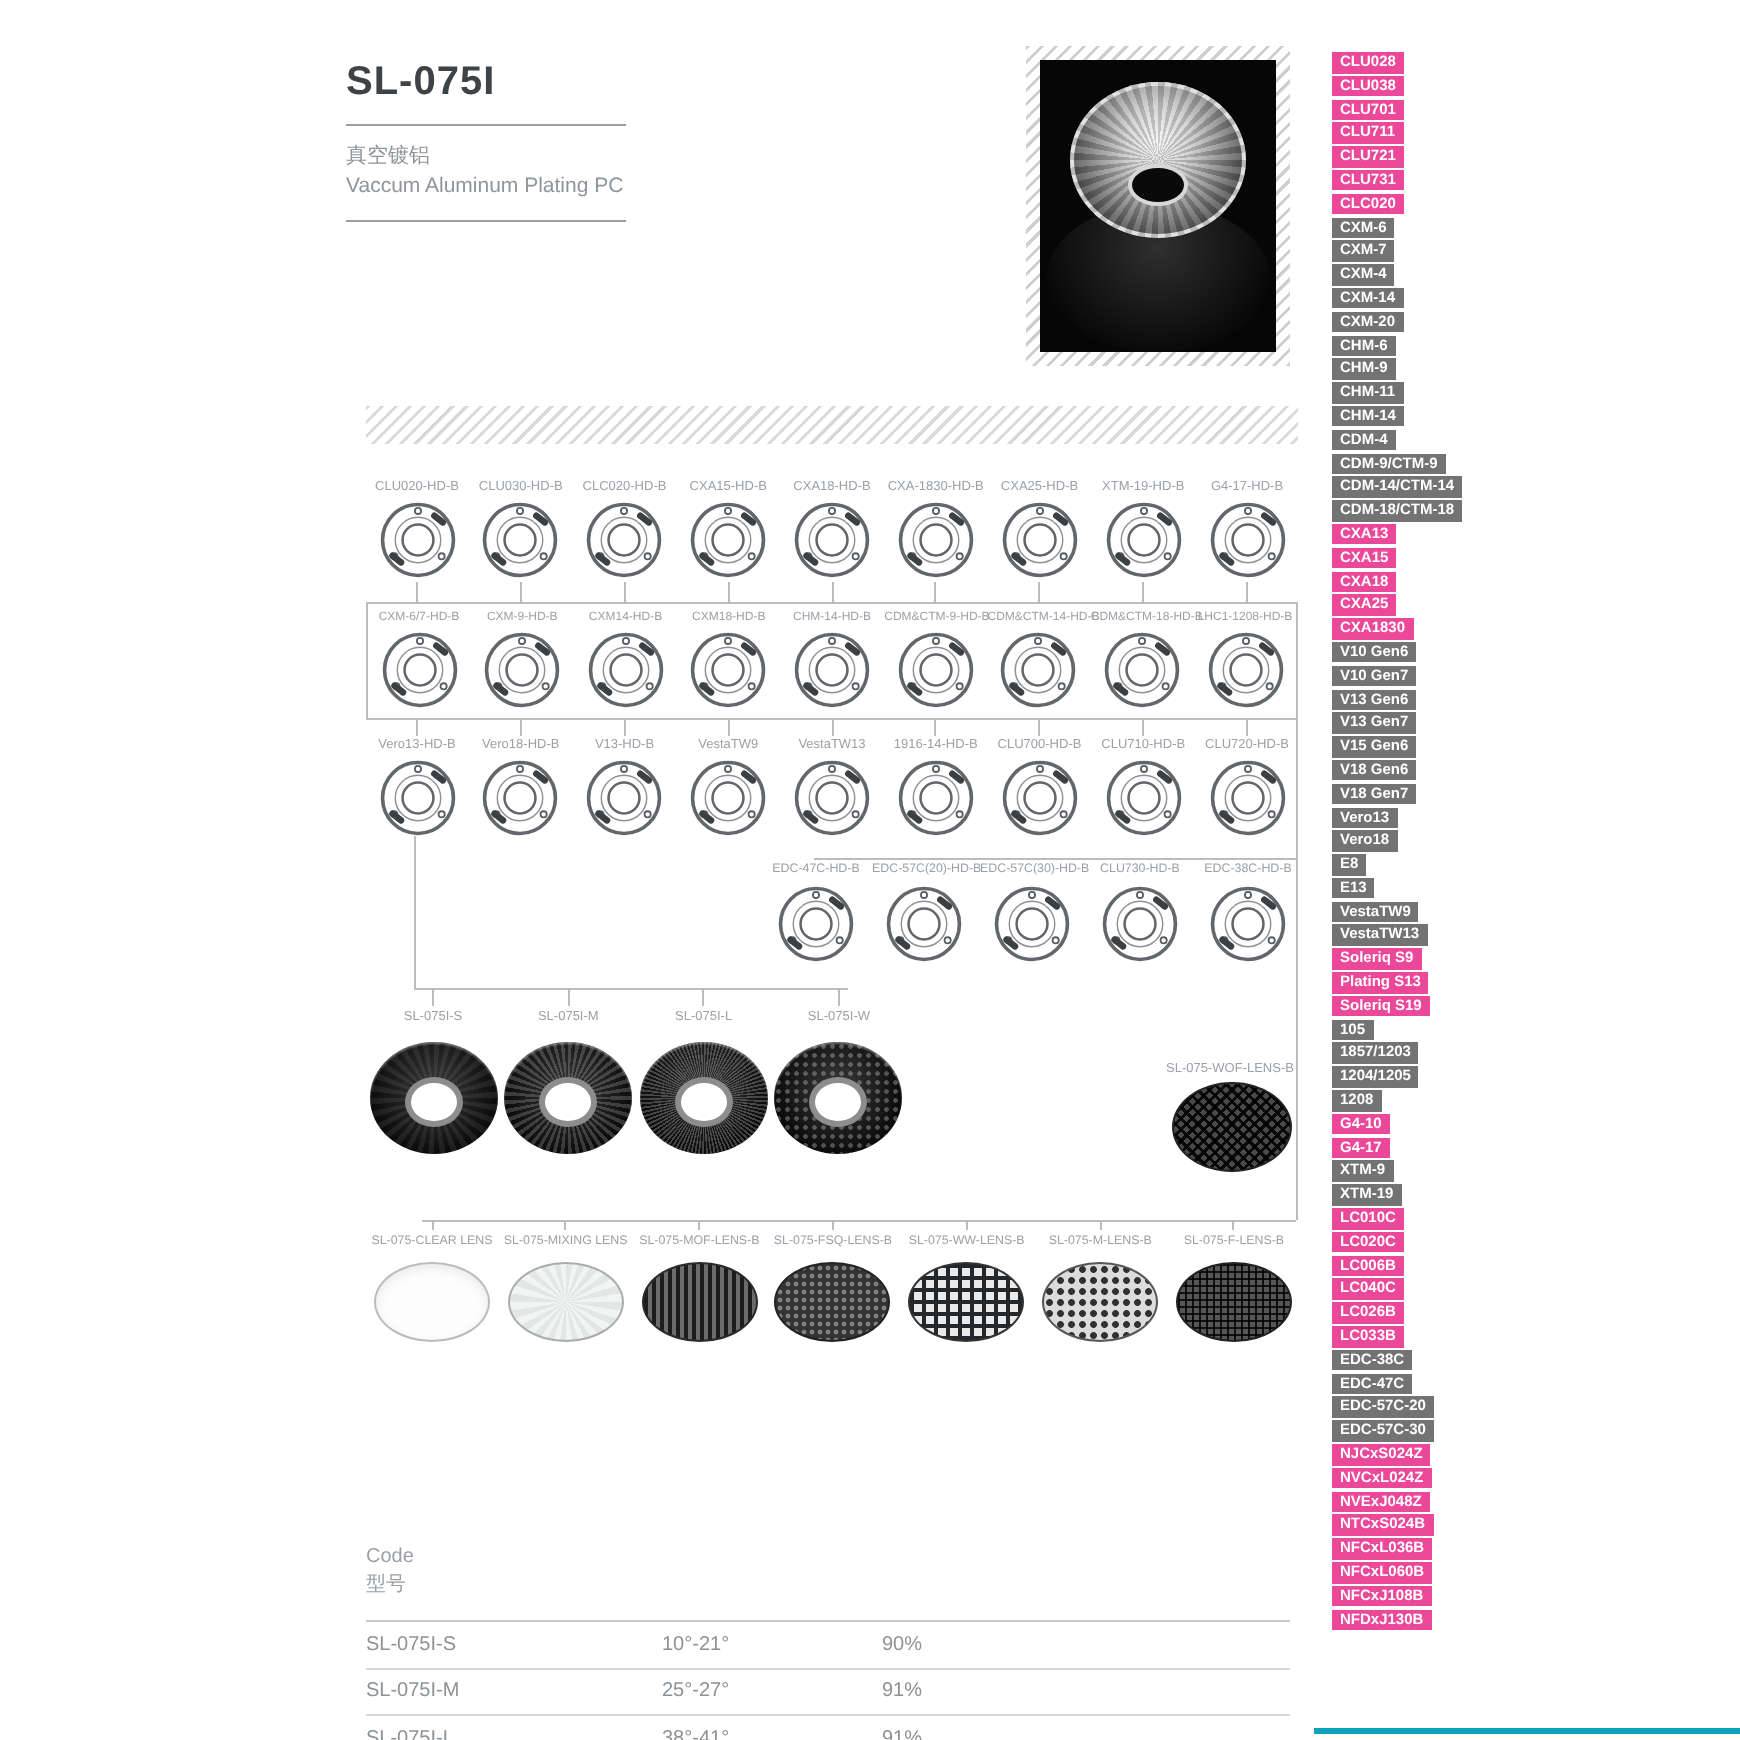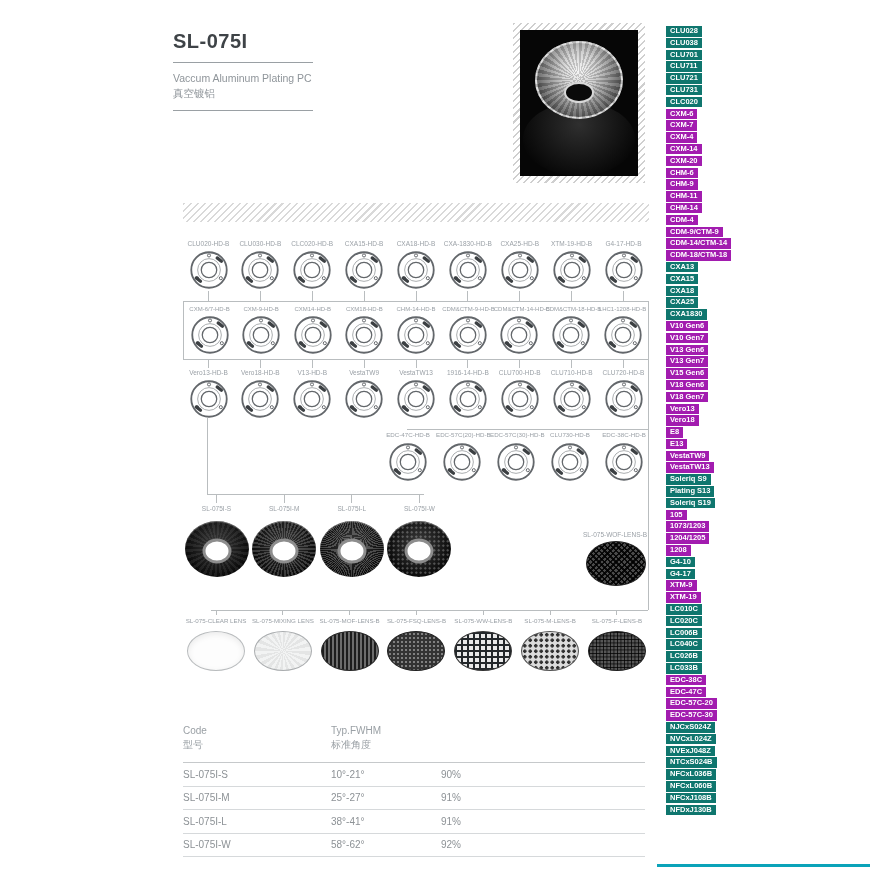--- a/index.html
+++ b/index.html
@@ -93,43 +93,43 @@
     background-image:linear-gradient(#23272a 1.8px, transparent 1.8px), linear-gradient(90deg,#23272a 1.8px, transparent 1.8px);
     background-size:6px 6px; }
   .v-mh .lens { border:1px solid #555; background:#dcdcdc;
     background-image:radial-gradient(#303030 1.5px, transparent 1.9px); background-size:5.5px 5.5px; }
   .v-f .lens { border:1px solid #222; background:#565656;
     background-image:linear-gradient(rgba(0,0,0,.8) 1px, transparent 1px), linear-gradient(90deg, rgba(0,0,0,.8) 1px, transparent 1px);
     background-size:3.5px 3.5px; }
   
   .spec { position:absolute; left:183px; top:724px; width:462px; }
   .spec-head { display:flex; padding-bottom:10px; border-bottom:1px solid #c6c9cb; }
-  .spec-head .hc { font-size:10px; color:#9aa0a5; line-height:14px; }
+  .spec-head .hc { font-size:10px; color:#9aa0a5; line-height:14px;margin-top:48px; }
   .c1 { width:148px; } .c2 { width:110px; } .c3 { flex:1; }
   .spec-row { display:flex; height:23.5px; align-items:center; border-bottom:1px solid #d6d9db;
     font-size:10px; color:#8d9296; }
   
   .tags { position:absolute; left:666px; top:26px; width:204px; }
   .tag { display:table; height:10px; line-height:10.5px; font-size:7.5px; font-weight:bold;
     color:#fff; padding:0 4px; margin-bottom:1.3px; white-space:nowrap; }
-  .tag.v-teal { background:#0f766e; }
-  .tag.v-gray { background:#a21caf; }
+  .tag.v-teal { background:#ec4899; }
+  .tag.v-gray { background:#737373; }
   
   .footer-accent { position:absolute; left:657px; top:864px; width:213px; height:3px; background:#0ba3b9; }
 </style>
 </head>
 <body>
 
 <div class="page">
 
   <div class="title-block">
     <h1>SL-075I</h1>
     <div class="rule"></div>
+    <p class="sub">真空镀铝</p>
     <p class="sub">Vaccum Aluminum Plating PC</p>
-    <p class="sub">真空镀铝</p>
     <div class="rule"></div>
   </div>
 
   <div class="photo">
     <div class="photo-inner">
       <div class="p-base"></div>
       <div class="p-cup"></div>
       <div class="p-hole"></div>
     </div>
   </div>
@@ -629,24 +629,20 @@
       <div class="l-label">SL-075-F-LENS-B</div>
       <div class="lens"></div>
     </div>
     </div>
 
   <div class="spec">
     <div class="spec-head">
       <div class="c1 hc">
         <div>Code</div>
         <div>型号</div>
-      </div>
-      <div class="c2 hc">
-        <div>Typ.FWHM</div>
-        <div>标准角度</div>
       </div>
     </div>
     <div>
 
     <div class="spec-row">
         <div class="c1">SL-075I-S</div>
         <div class="c2">10°-21°</div>
         <div class="c3">90%</div>
       </div>
         <div class="spec-row">
@@ -704,21 +700,21 @@
       <span class="tag v-gray">Vero13</span>
       <span class="tag v-gray">Vero18</span>
       <span class="tag v-gray">E8</span>
       <span class="tag v-gray">E13</span>
       <span class="tag v-gray">VestaTW9</span>
       <span class="tag v-gray">VestaTW13</span>
       <span class="tag v-teal">Soleriq S9</span>
       <span class="tag v-teal">Plating S13</span>
       <span class="tag v-teal">Soleriq S19</span>
       <span class="tag v-gray">105</span>
-      <span class="tag v-gray">1073/1203</span>
+      <span class="tag v-gray">1857/1203</span>
       <span class="tag v-gray">1204/1205</span>
       <span class="tag v-gray">1208</span>
       <span class="tag v-teal">G4-10</span>
       <span class="tag v-teal">G4-17</span>
       <span class="tag v-gray">XTM-9</span>
       <span class="tag v-gray">XTM-19</span>
       <span class="tag v-teal">LC010C</span>
       <span class="tag v-teal">LC020C</span>
       <span class="tag v-teal">LC006B</span>
       <span class="tag v-teal">LC040C</span>

